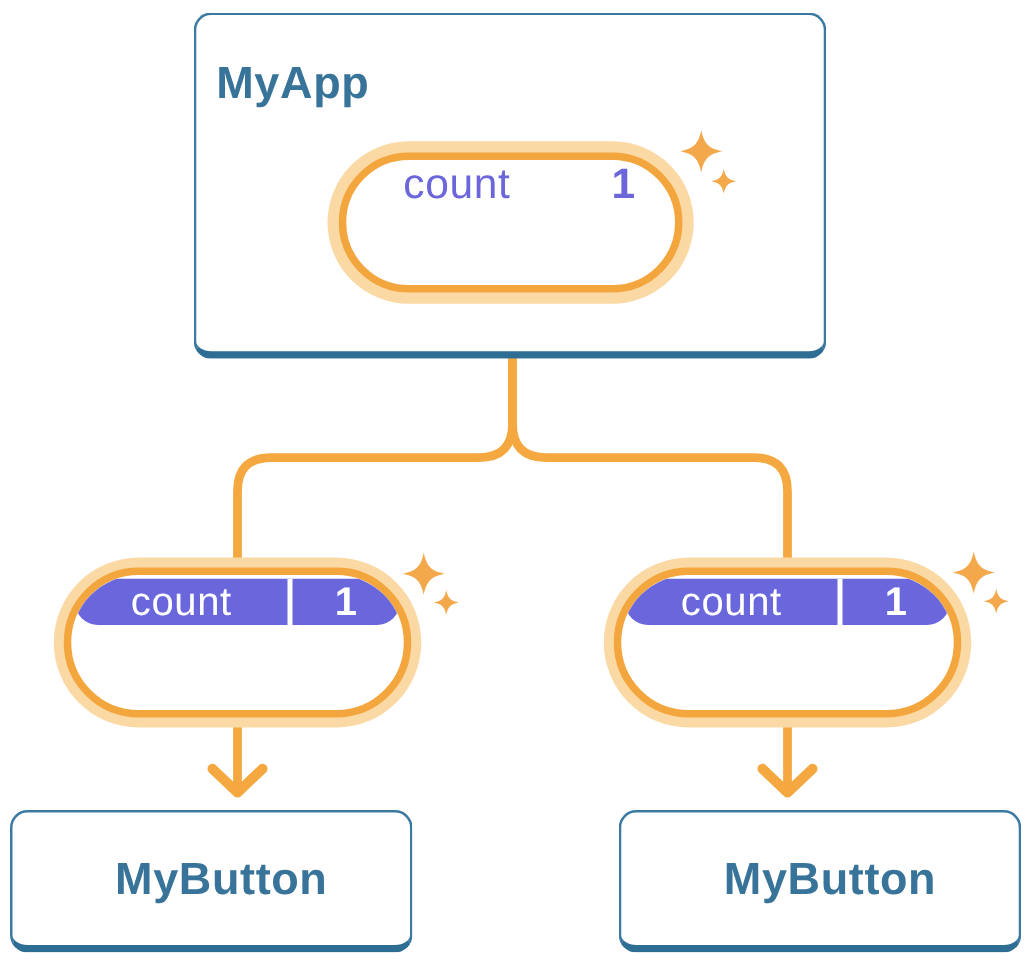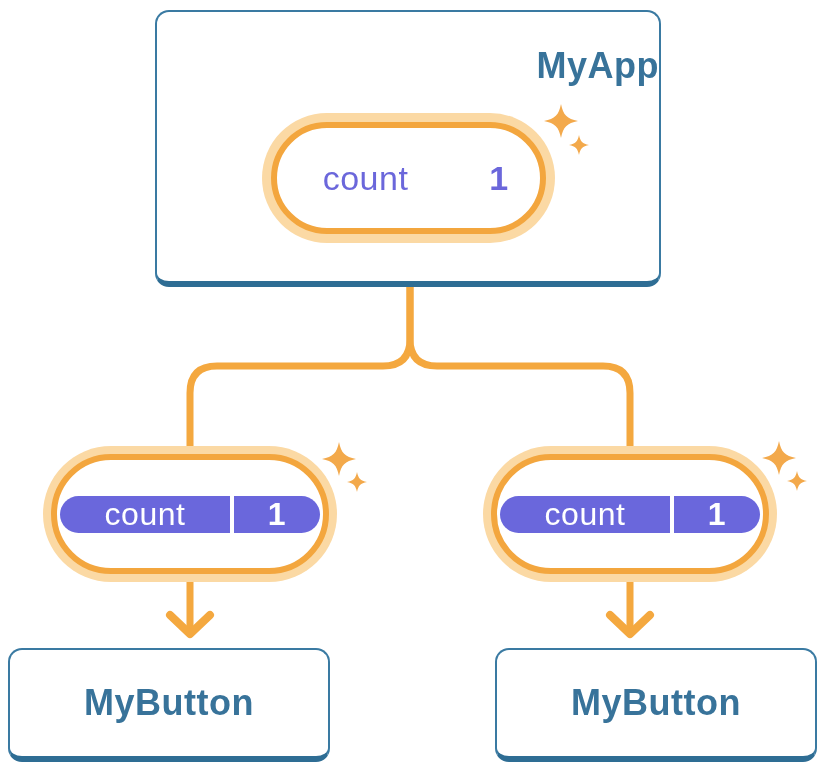--- a/index.html
+++ b/index.html
@@ -13,29 +13,29 @@
   .sparkle{fill:var(--sparkle,#f3a94b);}
 
   .card{
     position:absolute;background:#ffffff;box-sizing:border-box;
     border:2px solid var(--card-border,#3a7aa2);
     border-bottom:6px solid var(--card-border-bottom,#2e6d94);
     border-radius:14px;
   }
   #root-card{left:155px;top:10px;width:506px;height:277px;}
   .card-title{
-    text-align:right;font-size:36px;font-weight:bold;line-height:1;
-    color:var(--title-text,#38739a);letter-spacing:0.5px;
+    text-align:left;font-size:36px;font-weight:bold;line-height:1;
+    color:var(--title-text,#38739a);letter-spacing:0.5px;margin-left:16px;
   }
   #root-card .card-title{margin-top:36px;}
 
   
   .halo{background:var(--pill-halo,#fbd9a4);border-radius:999px;box-sizing:border-box;}
   .ring{border:6px solid var(--pill-stroke,#f3a63e);border-radius:999px;box-sizing:border-box;
-        display:flex;overflow:hidden;align-items:center;}
+        display:flex;overflow:hidden;align-items:flex-start;}
   .cell{display:flex;align-items:center;justify-content:center;}
 
   
   #state-pill{width:293px;margin:29px auto 0;padding:9px;}
   #state-pill .ring{background:#ffffff;height:112px;}
   #state-pill .cell{color:var(--pill-text-purple,#6b67db);font-size:34px;letter-spacing:0.5px;}
   #state-pill .cell-label{width:178px;font-weight:500;}
   #state-pill .divider{width:4px;background:var(--pill-stroke,#f3a63e);}
   #state-pill .cell-value{flex:1;font-weight:bold;}
 

